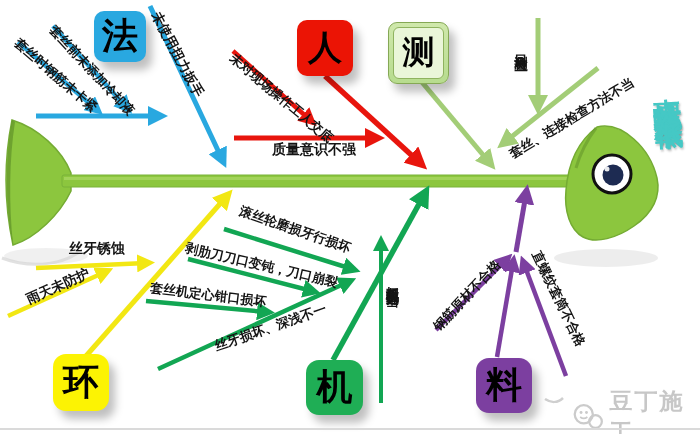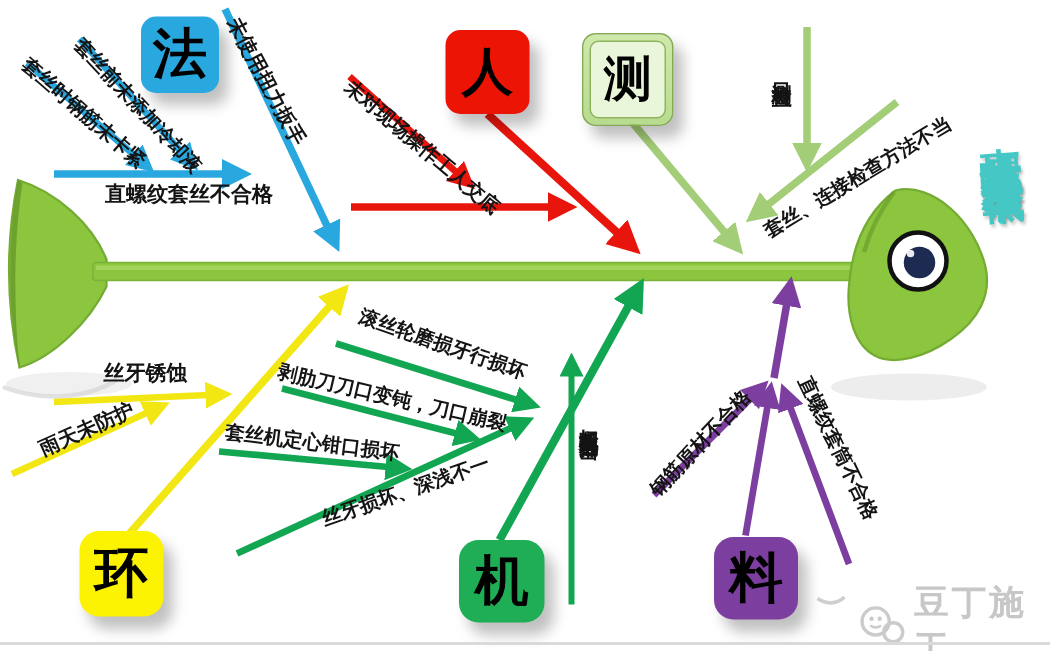--- a/index.html
+++ b/index.html
@@ -142,23 +142,23 @@
     <span>机</span>
   </div>
 
   <div class="cat" style="left:476px;top:358px;width:56px;height:55px;background:#7C3FA0;border-radius:13px;font-size:36px;">
     <span>料</span>
   </div>
 
   <div class="lbl" style="left:21px;top:36px;transform:rotate(41deg);">套丝时钢筋未卡紧</div>
   <div class="lbl" style="left:57px;top:23px;transform:rotate(47deg);">套丝前未添加冷却液</div>
   <div class="lbl" style="left:162px;top:9px;transform:rotate(62deg);font-size:13.5px;">未使用扭力扳手</div>
-  <div class="lbl" style="left:70px;top:121px;font-size:14px;">直螺纹套丝不合格</div>
 
   <div class="lbl" style="left:236px;top:51px;transform:rotate(40deg);">未对现场操作工人交底</div>
+  <div class="lbl" style="left:272px;top:141px;font-size:14px;">质量意识不强</div>
 
   <div class="lbl vlbl" style="left:513px;top:44px;font-size:13.5px;">目测检查</div>
   <div class="lbl" style="left:507px;top:149px;transform:rotate(-31deg);">套丝、连接检查方法不当</div>
 
   <div class="lbl" style="left:45px;top:240px;font-size:14px;margin-left:24px;">丝牙锈蚀</div>
   <div class="lbl" style="left:24px;top:293px;transform:rotate(-24deg);font-size:13.5px;">雨天未防护</div>
 
   <div class="lbl" style="left:242px;top:204px;transform:rotate(19deg);">滚丝轮磨损牙行损坏</div>
   <div class="lbl" style="left:187px;top:241px;transform:rotate(13deg);">剥肋刀刀口变钝，刀口崩裂</div>
   <div class="lbl" style="left:151px;top:281px;transform:rotate(7deg);">套丝机定心钳口损坏</div>

